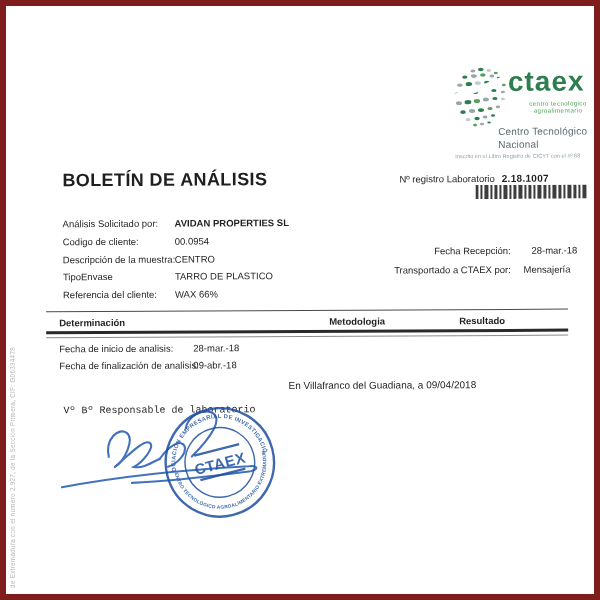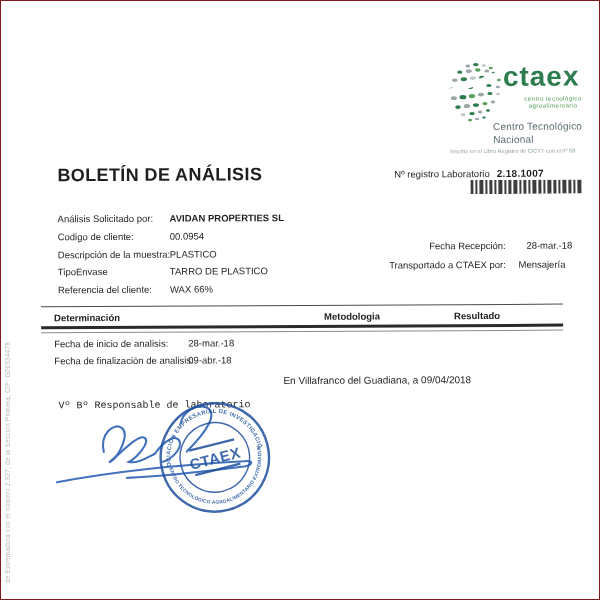--- a/index.html
+++ b/index.html
@@ -1,18 +1,18 @@
 <!DOCTYPE html>
 <html><head>
 <meta charset="utf-8">
 <style>
   html,body{margin:0;padding:0;background:#ffffff;}
   .page{
     position:relative;width:600px;height:600px;background:#fff;
-    border:1px solid #7f1d1d;box-sizing:border-box;overflow:hidden;
+    border:6px solid #7f1d1d;box-sizing:border-box;overflow:hidden;
     font-family:"Liberation Sans", sans-serif;color:#1f1f1f;
   }
   .content{position:absolute;inset:0;transform:rotate(-0.3deg);}
   
   .margin-note{
     position:absolute;left:3px;top:282px;height:300px;
     writing-mode:vertical-rl;transform:rotate(180deg);
     font-size:6.3px;color:#b5b5b5;letter-spacing:0.3px;white-space:nowrap;
   }
   
@@ -155,21 +155,21 @@
     <div class="ci-row" style="top:211px">
       <span class="lbl">Análisis Solicitado por:</span>
       <span class="val bold">AVIDAN PROPERTIES SL</span>
     </div>
     <div class="ci-row" style="top:229px">
       <span class="lbl">Codigo de cliente:</span>
       <span class="val">00.0954</span>
     </div>
     <div class="ci-row" style="top:247px">
       <span class="lbl">Descripción de la muestra:</span>
-      <span class="val">PLASTICO</span>
+      <span class="val">CENTRO</span>
     </div>
     <div class="ci-row" style="top:264px">
       <span class="lbl">TipoEnvase</span>
       <span class="val">TARRO DE PLASTICO</span>
     </div>
     <div class="ci-row" style="top:282px">
       <span class="lbl">Referencia del cliente:</span>
       <span class="val">WAX 66%</span>
     </div>
 

